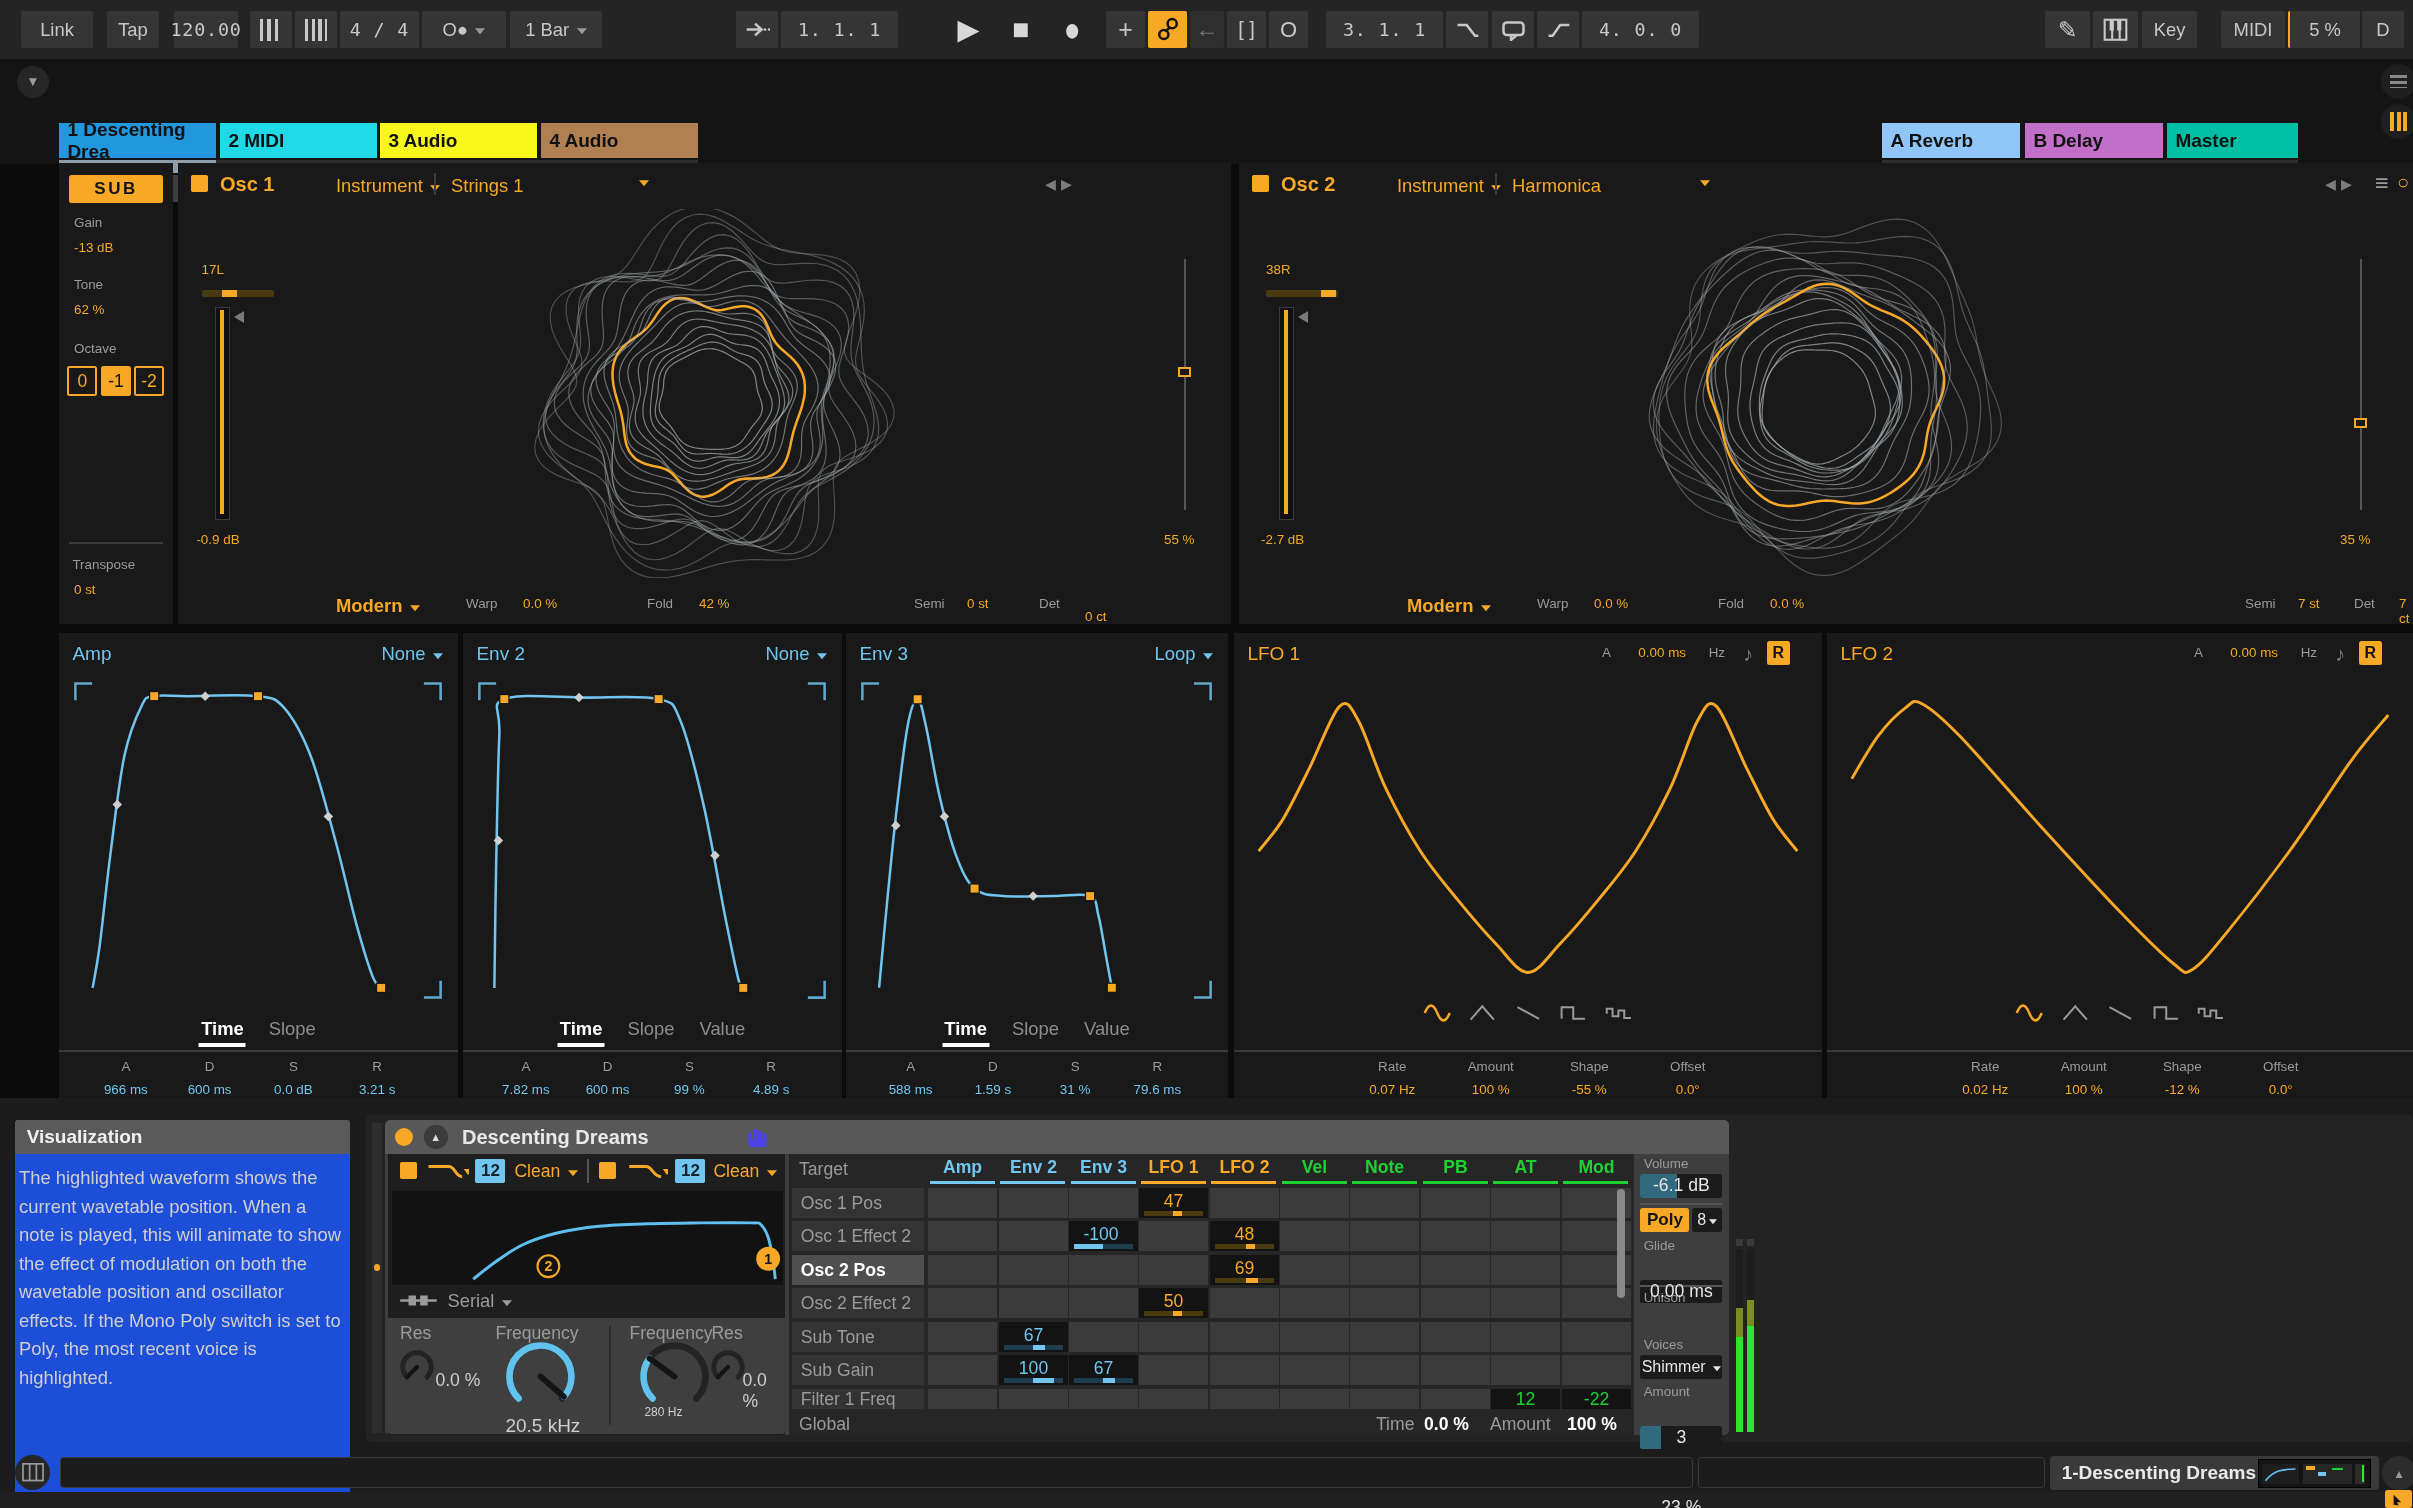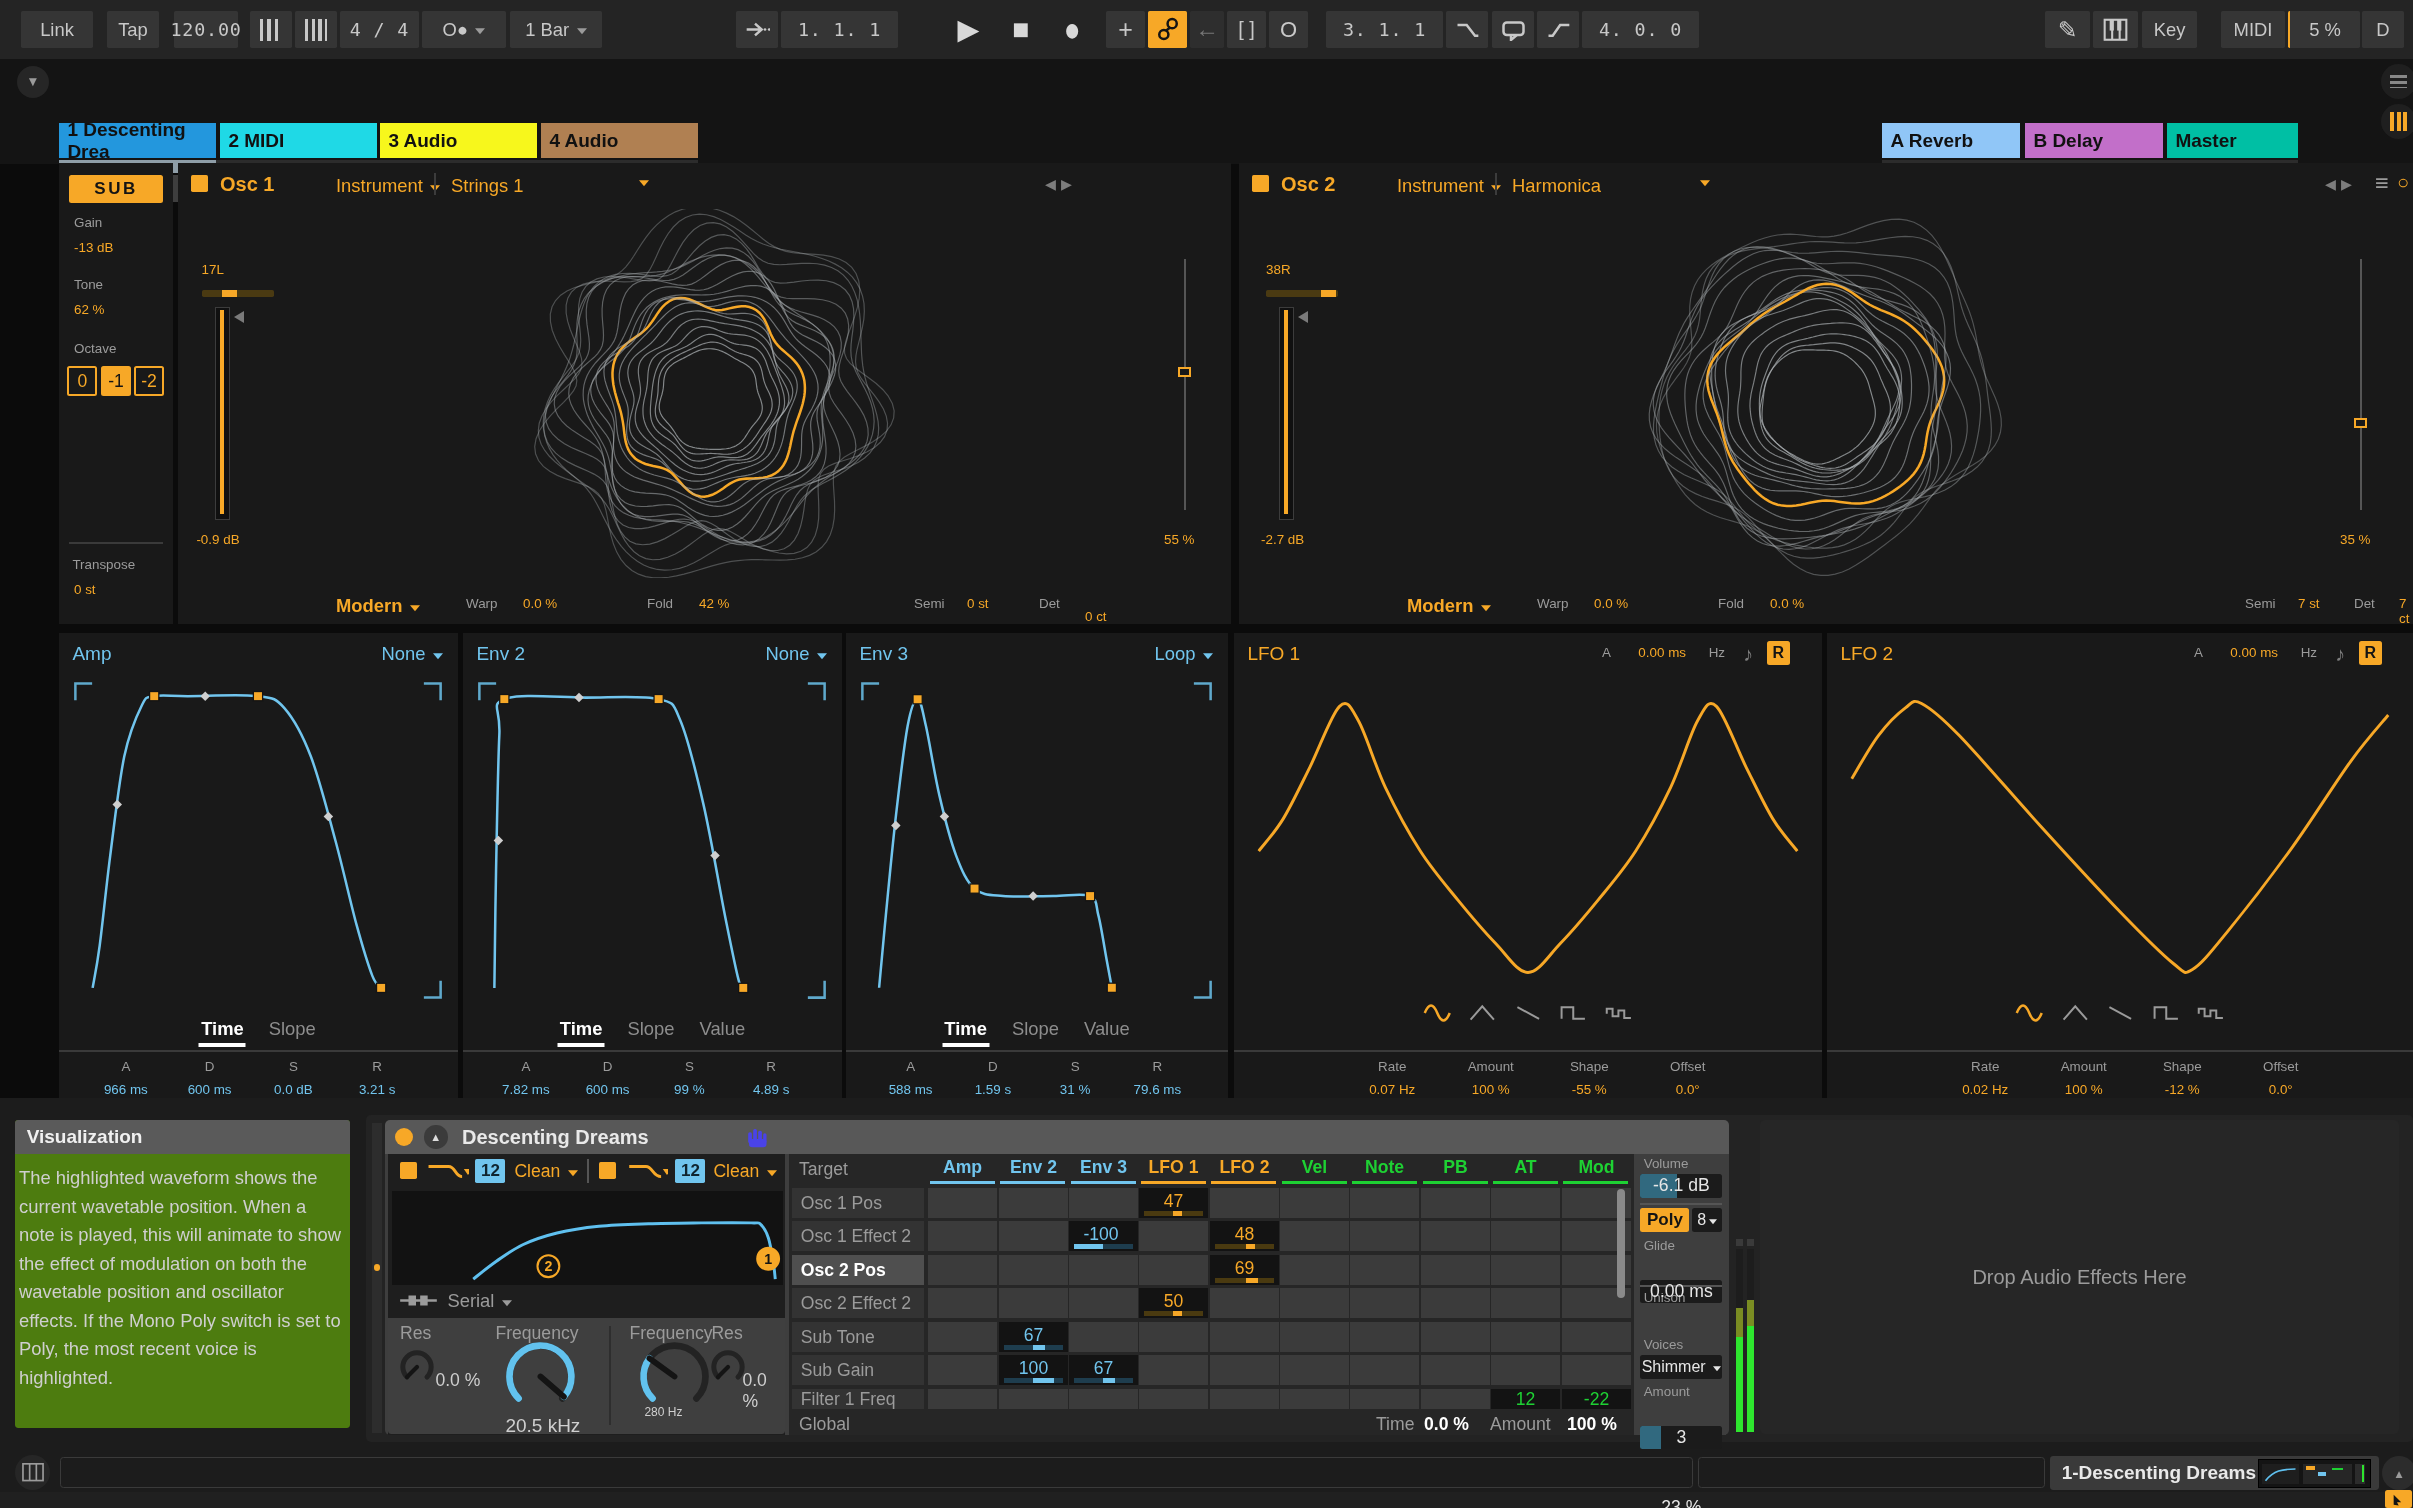--- a/index.html
+++ b/index.html
@@ -493,21 +493,21 @@
     <div class="pgrid" style="left:109px;top:449px;width:394px">
       <span class="or val">0.02 Hz</span>
         <span class="or val">100 %</span>
         <span class="or val">-12 %</span>
         <span class="or val">0.0°</span>
     </div>
   </div>
 
   <div class="a" style="left:0;top:1098px;width:2413px;height:394px;background:#1c1c1c"></div>
 
-  <div class="a" style="left:15px;top:1120px;width:335px;height:308px;background:#4d7c0f;border-radius:3.4px;overflow:hidden">
+  <div class="a" style="left:15px;top:1120px;width:335px;height:388px;background:#1d4ed8;border-radius:3.4px;overflow:hidden">
     <div style="height:34px;background:#5a5a5a;color:#f0f0f0;font-weight:bold;font-size:19px;display:flex;align-items:center;padding-left:11.7px">
         <span>Visualization</span>
       </div>
     <div style="padding:10px 4px;color:#cfcfcf;font-size:18.4px;line-height:28.5px">The highlighted waveform shows the current wavetable position. When a note is played, this will animate to show the effect of modulation on both the wavetable position and oscillator effects. If the Mono Poly switch is set to Poly, the most recent voice is highlighted.</div>
   </div>
 
   <div class="a" style="left:366px;top:1115px;width:2047px;height:327px;background:#232323;border-radius:5px"></div>
   <div class="a" style="left:372px;top:1123px;width:10px;height:310px;background:#2d2d2d">
     <div class="a" style="left:1.7px;top:141px;width:6.7px;height:6.7px;border-radius:50%;background:#f7a827"></div>
   </div>
@@ -783,23 +783,20 @@
     </div>
   </div>
 
   <div class="a" style="left:1735px;top:1239px;width:22px;height:193px">
     <div class="a" style="left:0.8px;top:0;width:7.5px;height:6.7px;background:#3a3a3a"></div>
     <div class="a" style="left:11.7px;top:0;width:7.5px;height:6.7px;background:#3a3a3a"></div>
     <div class="a" style="left:0.8px;top:10px;width:7.5px;height:183px;background:linear-gradient(to top,#2ee52e 0%,#2ee52e 52%,#7a8c22 52%,#7a8c22 68%,#1d1d1d 68%)"></div>
     <div class="a" style="left:11.7px;top:10px;width:7.5px;height:183px;background:linear-gradient(to top,#2ee52e 0%,#2ee52e 58%,#7a8c22 58%,#7a8c22 72%,#1d1d1d 72%)"></div>
   </div>
 
-  <div class="a" style="left:1760px;top:1120px;width:639px;height:314px;background:#262626;border-radius:5px;display:flex;align-items:center;justify-content:center">
-    <span class="gy" style="font-size:20px">Drop Audio Effects Here</span>
-  </div>
 
   <div class="circleicon" style="left:15px;top:1455px;width:35px;height:35px">
     <svg width="22" height="18.4" viewBox="0 0 26 22">
         <rect x="1" y="1" width="24" height="20" stroke="#9b9b9b" stroke-width="2" fill="none"></rect>
         <line x1="9" y1="1" x2="9" y2="21" stroke="#9b9b9b" stroke-width="2"></line>
         <line x1="17" y1="1" x2="17" y2="21" stroke="#9b9b9b" stroke-width="2"></line>
       </svg>
   </div>
   <div class="a" style="left:60px;top:1457px;width:1631px;height:28.5px;background:#1c1c1c;border:1.7px solid #3a3a3a;border-radius:3.4px"></div>
   <div class="a" style="left:1698px;top:1457px;width:345px;height:28.5px;background:#1c1c1c;border:1.7px solid #3a3a3a;border-radius:3.4px"></div>

